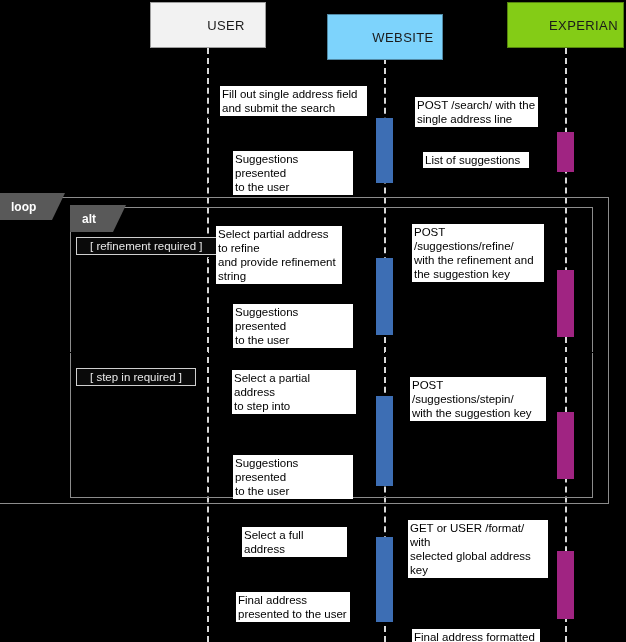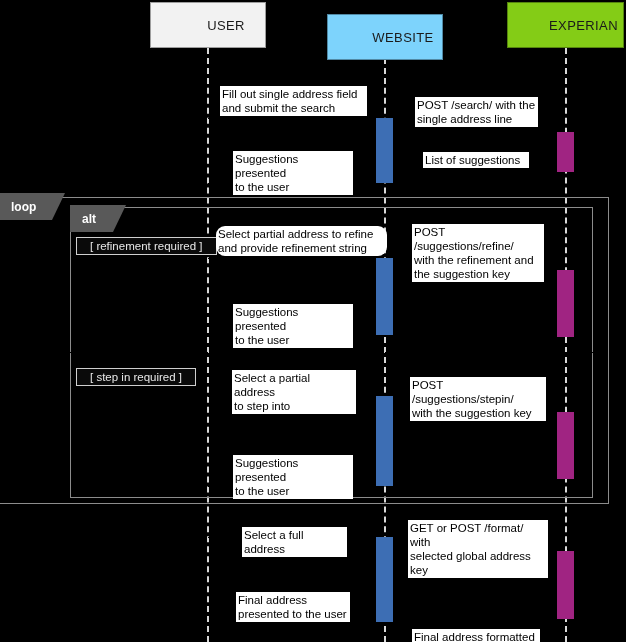--- a/index.html
+++ b/index.html
@@ -109,21 +109,21 @@
 and submit the search</div>
 
   <div class="msg-label" style="left:415px;top:97px;width:123px;">POST /search/ with the
 single address line</div>
 
   <div class="msg-label" style="left:423px;top:152px;width:106px;">List of suggestions</div>
 
   <div class="msg-label" style="left:233px;top:151px;width:120px;">Suggestions presented
 to the user</div>
 
-  <div class="msg-label" style="left:216px;top:226px;width:171px;border-radius:9px;">Select partial address to refine
+  <div class="msg-label" style="left:216px;top:226px;width:126px;">Select partial address to refine
 and provide refinement string</div>
 
   <div class="msg-label" style="left:412px;top:224px;width:132px;">POST /suggestions/refine/
 with the refinement and
 the suggestion key</div>
 
 
   <div class="msg-label" style="left:233px;top:304px;width:120px;">Suggestions presented
 to the user</div>
 
@@ -131,21 +131,21 @@
 to step into</div>
 
   <div class="msg-label" style="left:410px;top:377px;width:136px;">POST /suggestions/stepin/
 with the suggestion key</div>
 
   <div class="msg-label" style="left:233px;top:455px;width:120px;">Suggestions presented
 to the user</div>
 
   <div class="msg-label" style="left:242px;top:527px;width:105px;">Select a full address</div>
 
-  <div class="msg-label" style="left:408px;top:520px;width:140px;">GET or POST /format/ with
+  <div class="msg-label" style="left:408px;top:520px;width:140px;">GET or USER /format/ with
 selected global address key</div>
 
   <div class="msg-label" style="left:412px;top:581px;width:128px;margin-top:48px;">Final address formatted
 according to layout</div>
 
   <div class="msg-label" style="left:236px;top:592px;width:114px;">Final address
 presented to the user</div>
 
 </div>
 

